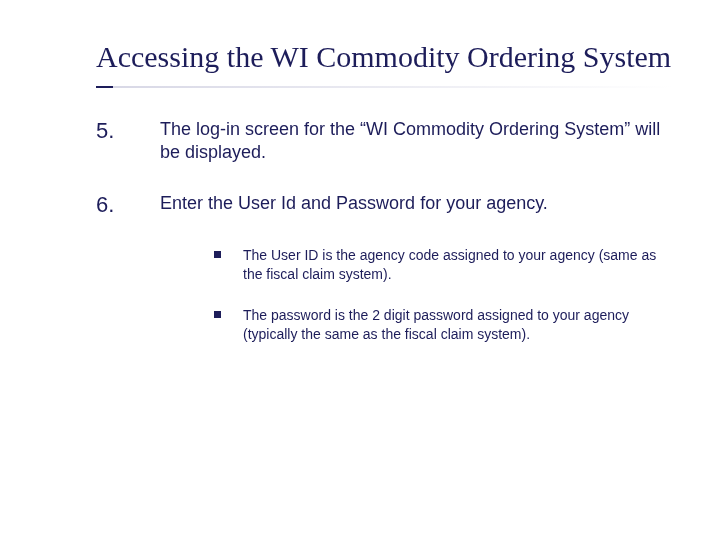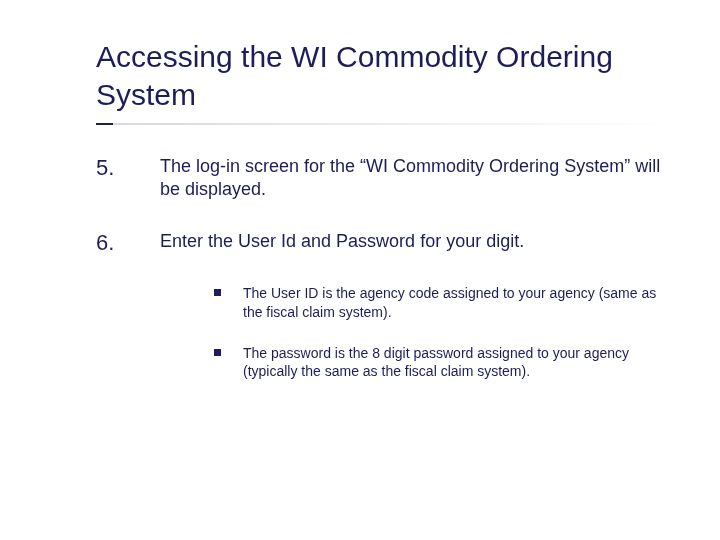--- a/index.html
+++ b/index.html
@@ -12,20 +12,21 @@
       padding: 38px 48px 38px 96px;
       position: relative;
       overflow: hidden;
     }
     .title {
       font-size: 30px;
       line-height: 1.25;
       color: #1d1d5a;
       margin-bottom: 10px;
       font-weight: 400;
+      font-family: Liberation Serif, serif;
     }
     .title-underline {
       height: 2px;
       width: 100%;
       background: linear-gradient(to right, #1d1d5a 0%, #1d1d5a 3%, #d8d8e6 3%, #ffffff 100%);
       margin-bottom: 30px;
     }
     .steps {
       margin-left: 0;
     }
@@ -75,26 +76,26 @@
 <div class="title">Accessing the WI Commodity Ordering System</div>
 <div class="title-underline"></div>
 
 <div class="steps">
   <div class="step">
     <div class="step-number">5.</div>
     <div class="step-text">The log-in screen for the “WI Commodity Ordering System” will be displayed.</div>
   </div>
   <div class="step">
     <div class="step-number">6.</div>
-    <div class="step-text">Enter the User Id and Password for your digit.</div>
+    <div class="step-text">Enter the User Id and Password for your agency.</div>
   </div>
 </div>
 
 <div class="subbullets">
   <div class="subbullet">
     <div class="sub-marker"></div>
     <div class="sub-text">The User ID is the agency code assigned to your agency (same as the fiscal claim system).</div>
   </div>
   <div class="subbullet">
     <div class="sub-marker"></div>
-    <div class="sub-text">The password is the 8 digit password assigned to your agency (typically the same as the fiscal claim system).</div>
+    <div class="sub-text">The password is the 2 digit password assigned to your agency (typically the same as the fiscal claim system).</div>
   </div>
 </div>
 
 </body></html>

